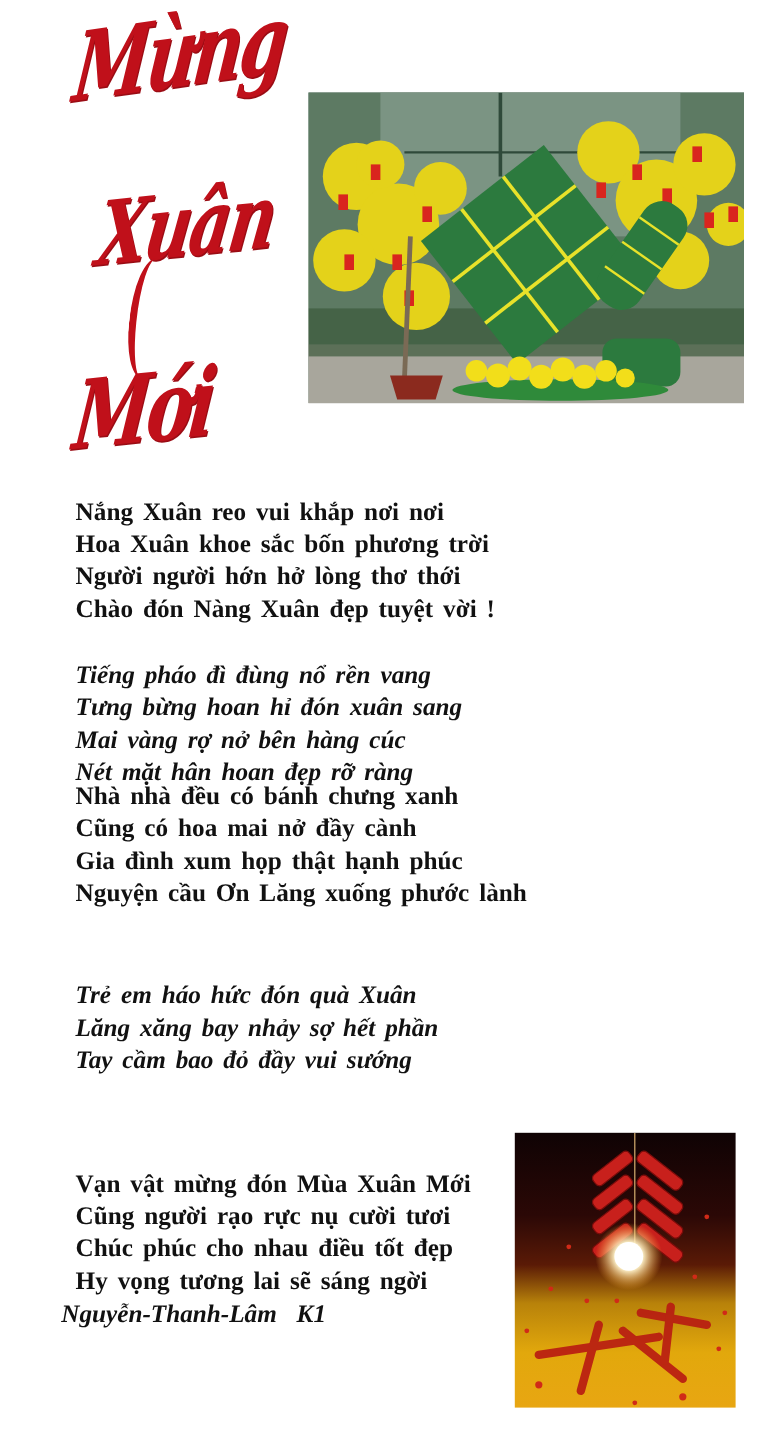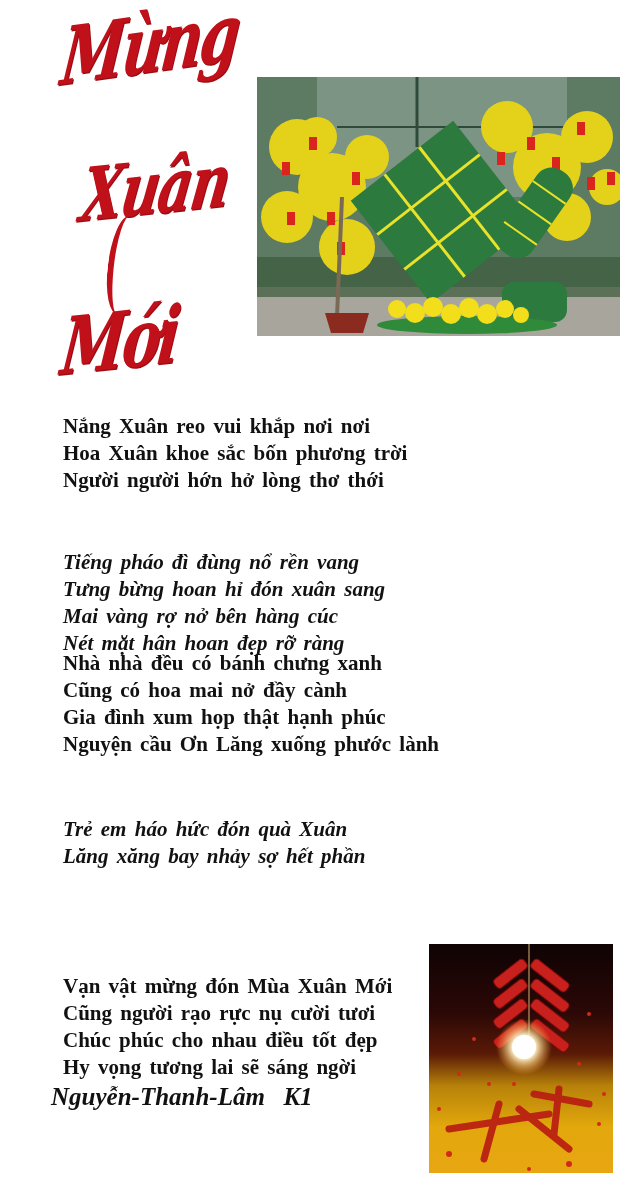--- a/index.html
+++ b/index.html
@@ -21,21 +21,21 @@
   }
 
   .photo { position: absolute; overflow: hidden; }
   #photo-top { left: 257px; top: 77px; width: 363px; height: 259px; background: linear-gradient(180deg,#4d6b58 0%,#6f8c74 35%,#5f7d5e 65%,#8f9188 85%,#a6a49b 100%); }
   #photo-bottom { left: 429px; top: 944px; width: 184px; height: 229px;
     background: linear-gradient(180deg,#0f0304 0%,#2b0806 30%,#5a1a06 48%,#b8820a 62%,#e2a80c 80%,#e8a612 100%); }
 
   .poem { position: absolute; left: 51px; font-weight: bold; font-size: 21px; color: #111; margin-left: 12px; }
   .poem .line { height: 27px; line-height: 27px; white-space: pre; word-spacing: 3px; }
   #s1 { top: 413px; } #s2 { top: 549px; font-style: italic; } #s3 { top: 650px; } #s4 { top: 816px; font-style: italic; } #s5 { top: 973px; }
-  .author { position: absolute; left: 51px; top: 1083px; font-size: 25px; font-weight: bold; font-style: italic; color: #111; word-spacing: 3px; white-space: pre; }
+  .author { position: absolute; left: 51px; top: 1083px; font-size: 21px; font-weight: bold; font-style: italic; color: #111; word-spacing: 3px; white-space: pre; }
 </style>
 </head>
 <body>
 
 <div class="title-word" id="t1">Mừng</div>
 <div class="title-word" id="t2">Xuân</div>
 <div class="xuan-tail"></div>
 <div class="title-word" id="t3">Mới</div>
 
 <div class="photo" id="photo-top">
@@ -105,36 +105,38 @@
       <circle cx="248" cy="232" r="9"></circle>
         <circle cx="264" cy="238" r="8"></circle>
     </g>
   </svg>
 </div>
 
 <div class="poem" id="s1">
   <div class="line">Nắng Xuân reo vui khắp nơi nơi</div>
   <div class="line">Hoa Xuân khoe sắc bốn phương trời</div>
   <div class="line">Người người hớn hở lòng thơ thới</div>
+  <div class="line">Chào đón Nàng Xuân đẹp tuyệt vời !</div>
 </div>
 <div class="poem" id="s2">
   <div class="line">Tiếng pháo đì đùng nổ rền vang</div>
   <div class="line">Tưng bừng hoan hỉ đón xuân sang</div>
   <div class="line">Mai vàng rợ nở bên hàng cúc</div>
   <div class="line">Nét mặt hân hoan đẹp rỡ ràng</div>
 </div>
 <div class="poem" id="s3">
   <div class="line">Nhà nhà đều có bánh chưng xanh</div>
   <div class="line">Cũng có hoa mai nở đầy cành</div>
   <div class="line">Gia đình xum họp thật hạnh phúc</div>
   <div class="line">Nguyện cầu Ơn Lăng xuống phước lành</div>
 </div>
 <div class="poem" id="s4">
   <div class="line">Trẻ em háo hức đón quà Xuân</div>
   <div class="line">Lăng xăng bay nhảy sợ hết phần</div>
+  <div class="line">Tay cầm bao đỏ đầy vui sướng</div>
 </div>
 <div class="poem" id="s5">
   <div class="line">Vạn vật mừng đón Mùa Xuân Mới</div>
   <div class="line">Cũng người rạo rực nụ cười tươi</div>
   <div class="line">Chúc phúc cho nhau điều tốt đẹp</div>
   <div class="line">Hy vọng tương lai sẽ sáng ngời</div>
 </div>
 
 <div class="author">Nguyễn-Thanh-Lâm  K1</div>
 

